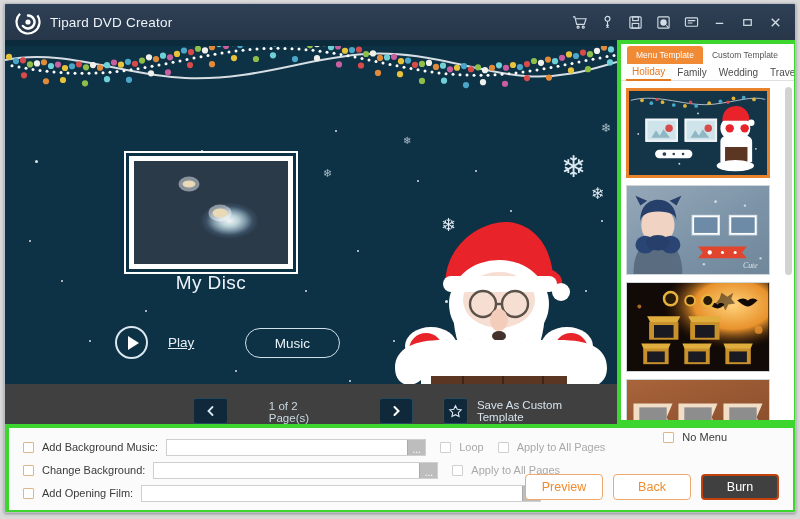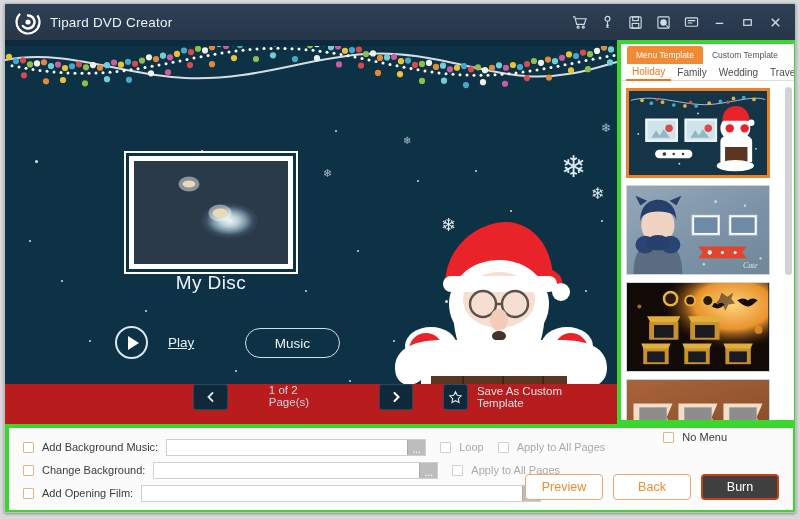--- a/index.html
+++ b/index.html
@@ -75,21 +75,21 @@
     border:1.5px solid #cfe0ea; border-radius:16px; color:#eaf3f8; font-size:13.5px;
     display:flex; align-items:center; justify-content:center; cursor:pointer; background:transparent;
   }
 
   
   .santa{ position:absolute; left:378px; top:168px; width:236px; height:216px; }
 
   
   .pagebar{
     position:absolute; left:0; bottom:0; width:612px; height:40px;
-    background:#b91c1c; display:flex; align-items:flex-start;gap:30px;
+    background:#404040; display:flex; align-items:flex-end;gap:30px;
   }
   .nav-btn{
     width:36px; height:26px; background:#10293a; border:1px solid #24485e; border-radius:3px;
     display:flex; align-items:center; justify-content:center; cursor:pointer;
   }
   .nav-btn svg{ display:block; }
   .page-count{ color:#c9d8e2; font-size:11.5px; margin:0 11px; }
   .savetpl{ margin-left:auto; display:flex; align-items:center; margin-right:12px; cursor:pointer; }
   .savetpl .star{ width:26px;height:26px; background:#10293a; border:1px solid #2b4d63; border-radius:3px;
       display:flex;align-items:center;justify-content:center; }

